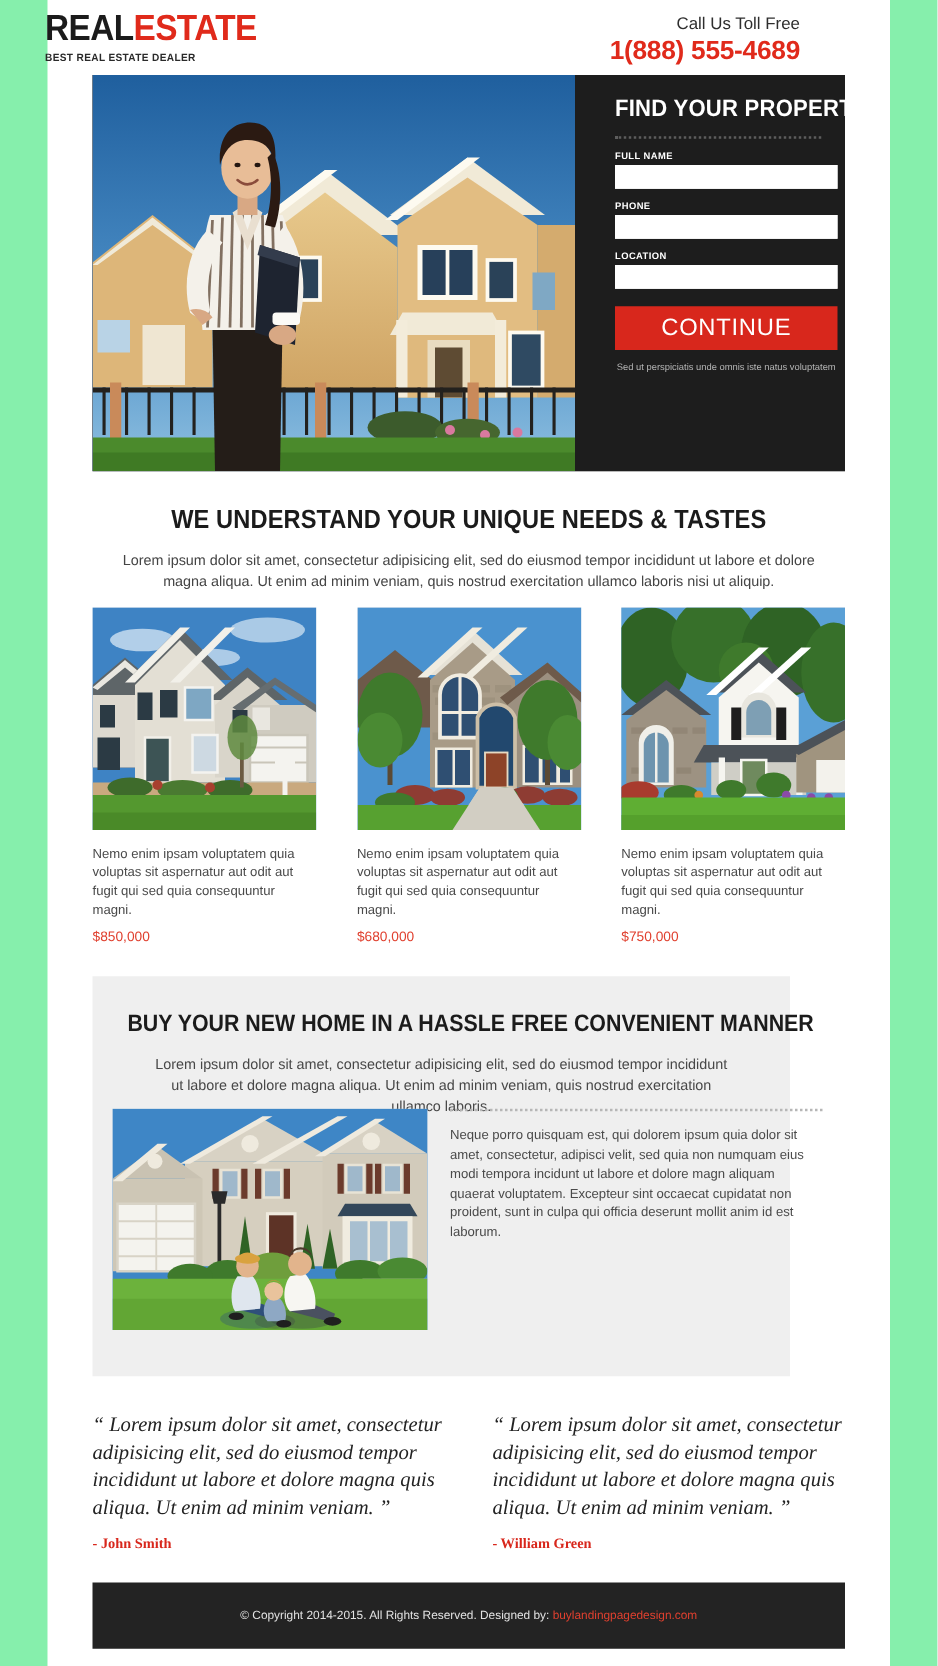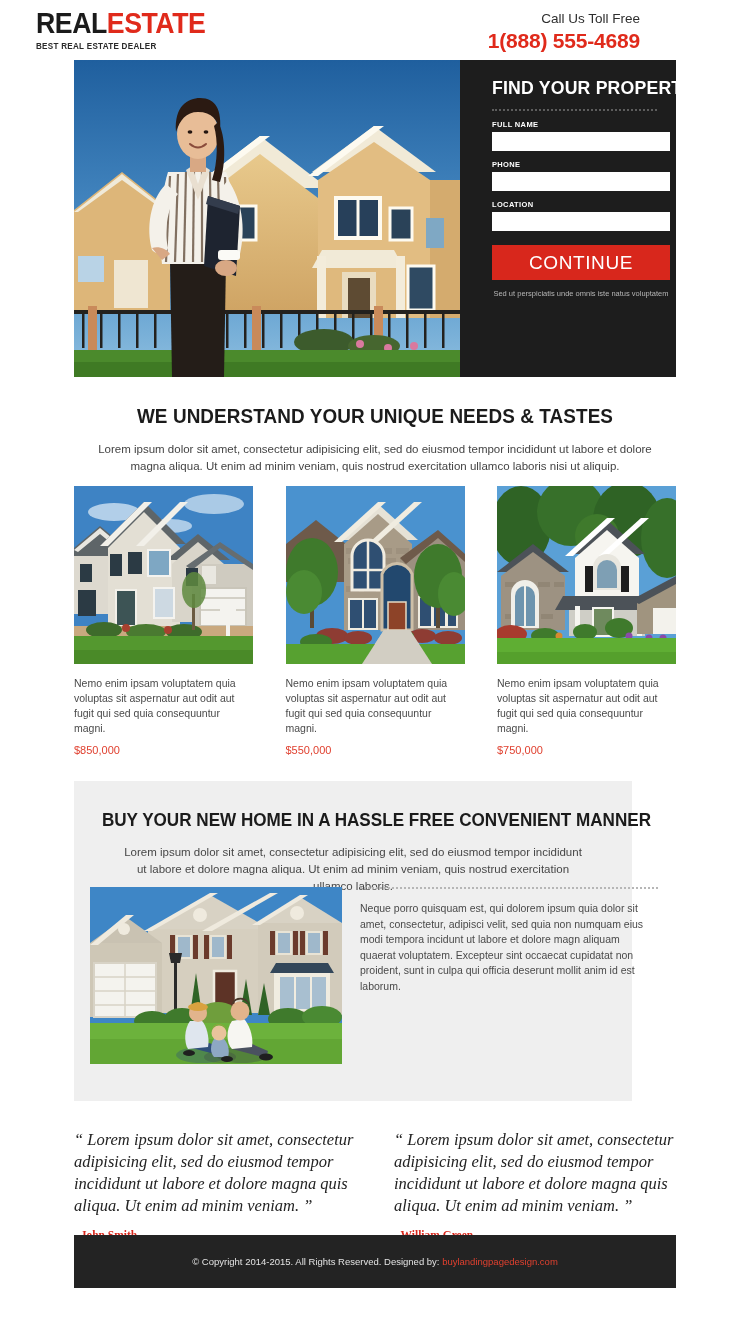--- a/index.html
+++ b/index.html
@@ -9,21 +9,21 @@
     height: 1333px;
     background: #ebebeb;
     font-family: "Liberation Sans", sans-serif;
     overflow: hidden;
   }
 
   .page {
     position: relative;
     width: 750px;
     height: 1333px;
-    background: #ffffff;
+    background: #86efac;
   }
 
   .sheet {
     position: absolute;
     left: 38px;
     top: 0;
     width: 674px;
     height: 1333px;
     background: #ffffff;
   }
@@ -309,21 +309,21 @@
     font-family: "Liberation Serif", serif;
     font-weight: bold;
     font-size: 11.5px;
     color: #d8271c;
   }
 
   
   .footer {
     position: absolute;
     left: 74px;
-    top: 1235px;
+    top: 1266px;
     width: 602px;
     height: 53px;
     background: #232323;
     display: flex;
     align-items: center;
     justify-content: center;
   }
   .footer-text {
     font-size: 9.5px;
     color: #e2e2e2;
@@ -640,21 +640,21 @@
           <ellipse cx="136" cy="150" rx="14" ry="7" fill="#8e3c33"></ellipse>
           <ellipse cx="162" cy="152" rx="14" ry="7" fill="#8e3c33"></ellipse>
           <ellipse cx="30" cy="156" rx="16" ry="8" fill="#3f7a2c"></ellipse>
           <ellipse cx="118" cy="150" rx="10" ry="6" fill="#3f7a2c"></ellipse>
 
           <rect x="0" y="158" width="179" height="20" fill="#57a130"></rect>
           <polygon points="98,144 124,144 146,178 76,178" fill="#d2cec3"></polygon>
         </svg>
       </div>
       <div class="card-text">Nemo enim ipsam voluptatem quia voluptas sit aspernatur aut odit aut fugit qui sed quia consequuntur magni.</div>
-      <div class="card-price">$550,000</div>
+      <div class="card-price">$680,000</div>
     </div>
 
     <div class="card">
       <div class="card-img">
         <svg width="179" height="178" viewBox="0 0 179 178">
           <rect width="179" height="178" fill="#5aa0d6"></rect>
 
           <ellipse cx="24" cy="40" rx="30" ry="40" fill="#2f6325"></ellipse>
           <ellipse cx="74" cy="26" rx="34" ry="34" fill="#37702a"></ellipse>
           <ellipse cx="130" cy="34" rx="34" ry="38" fill="#2f6325"></ellipse>

